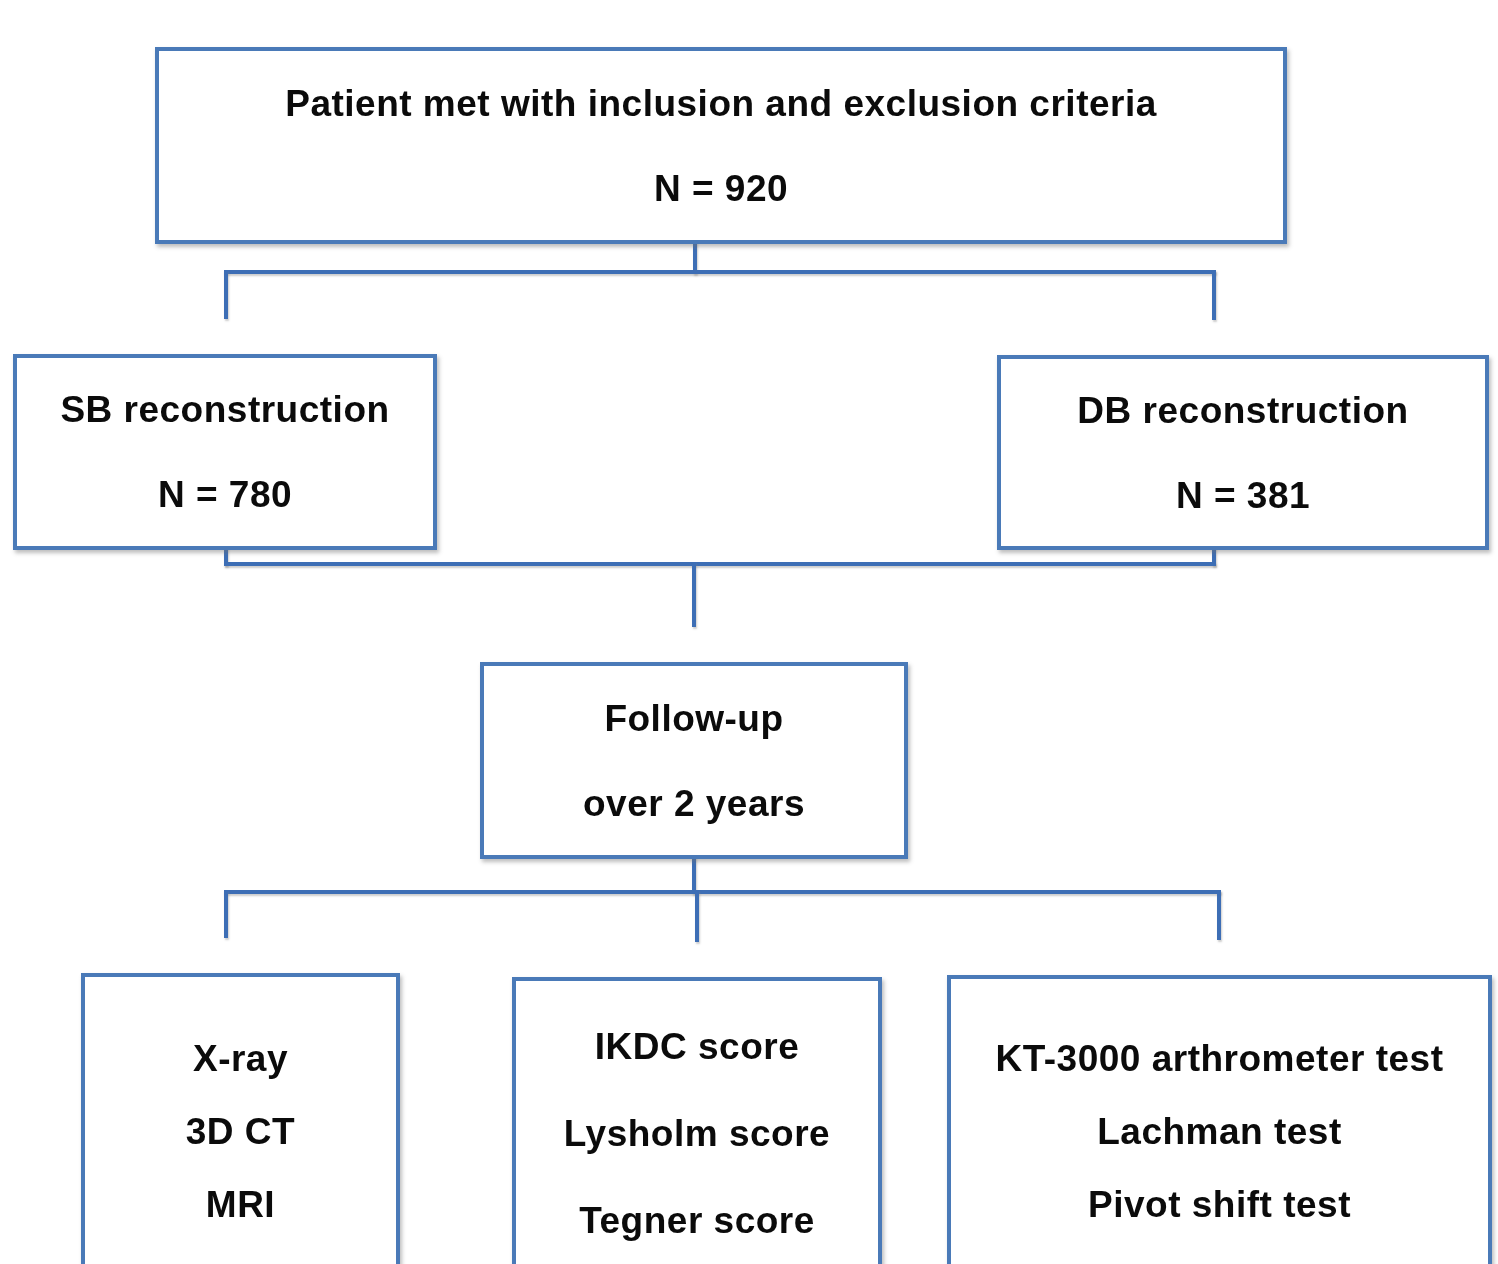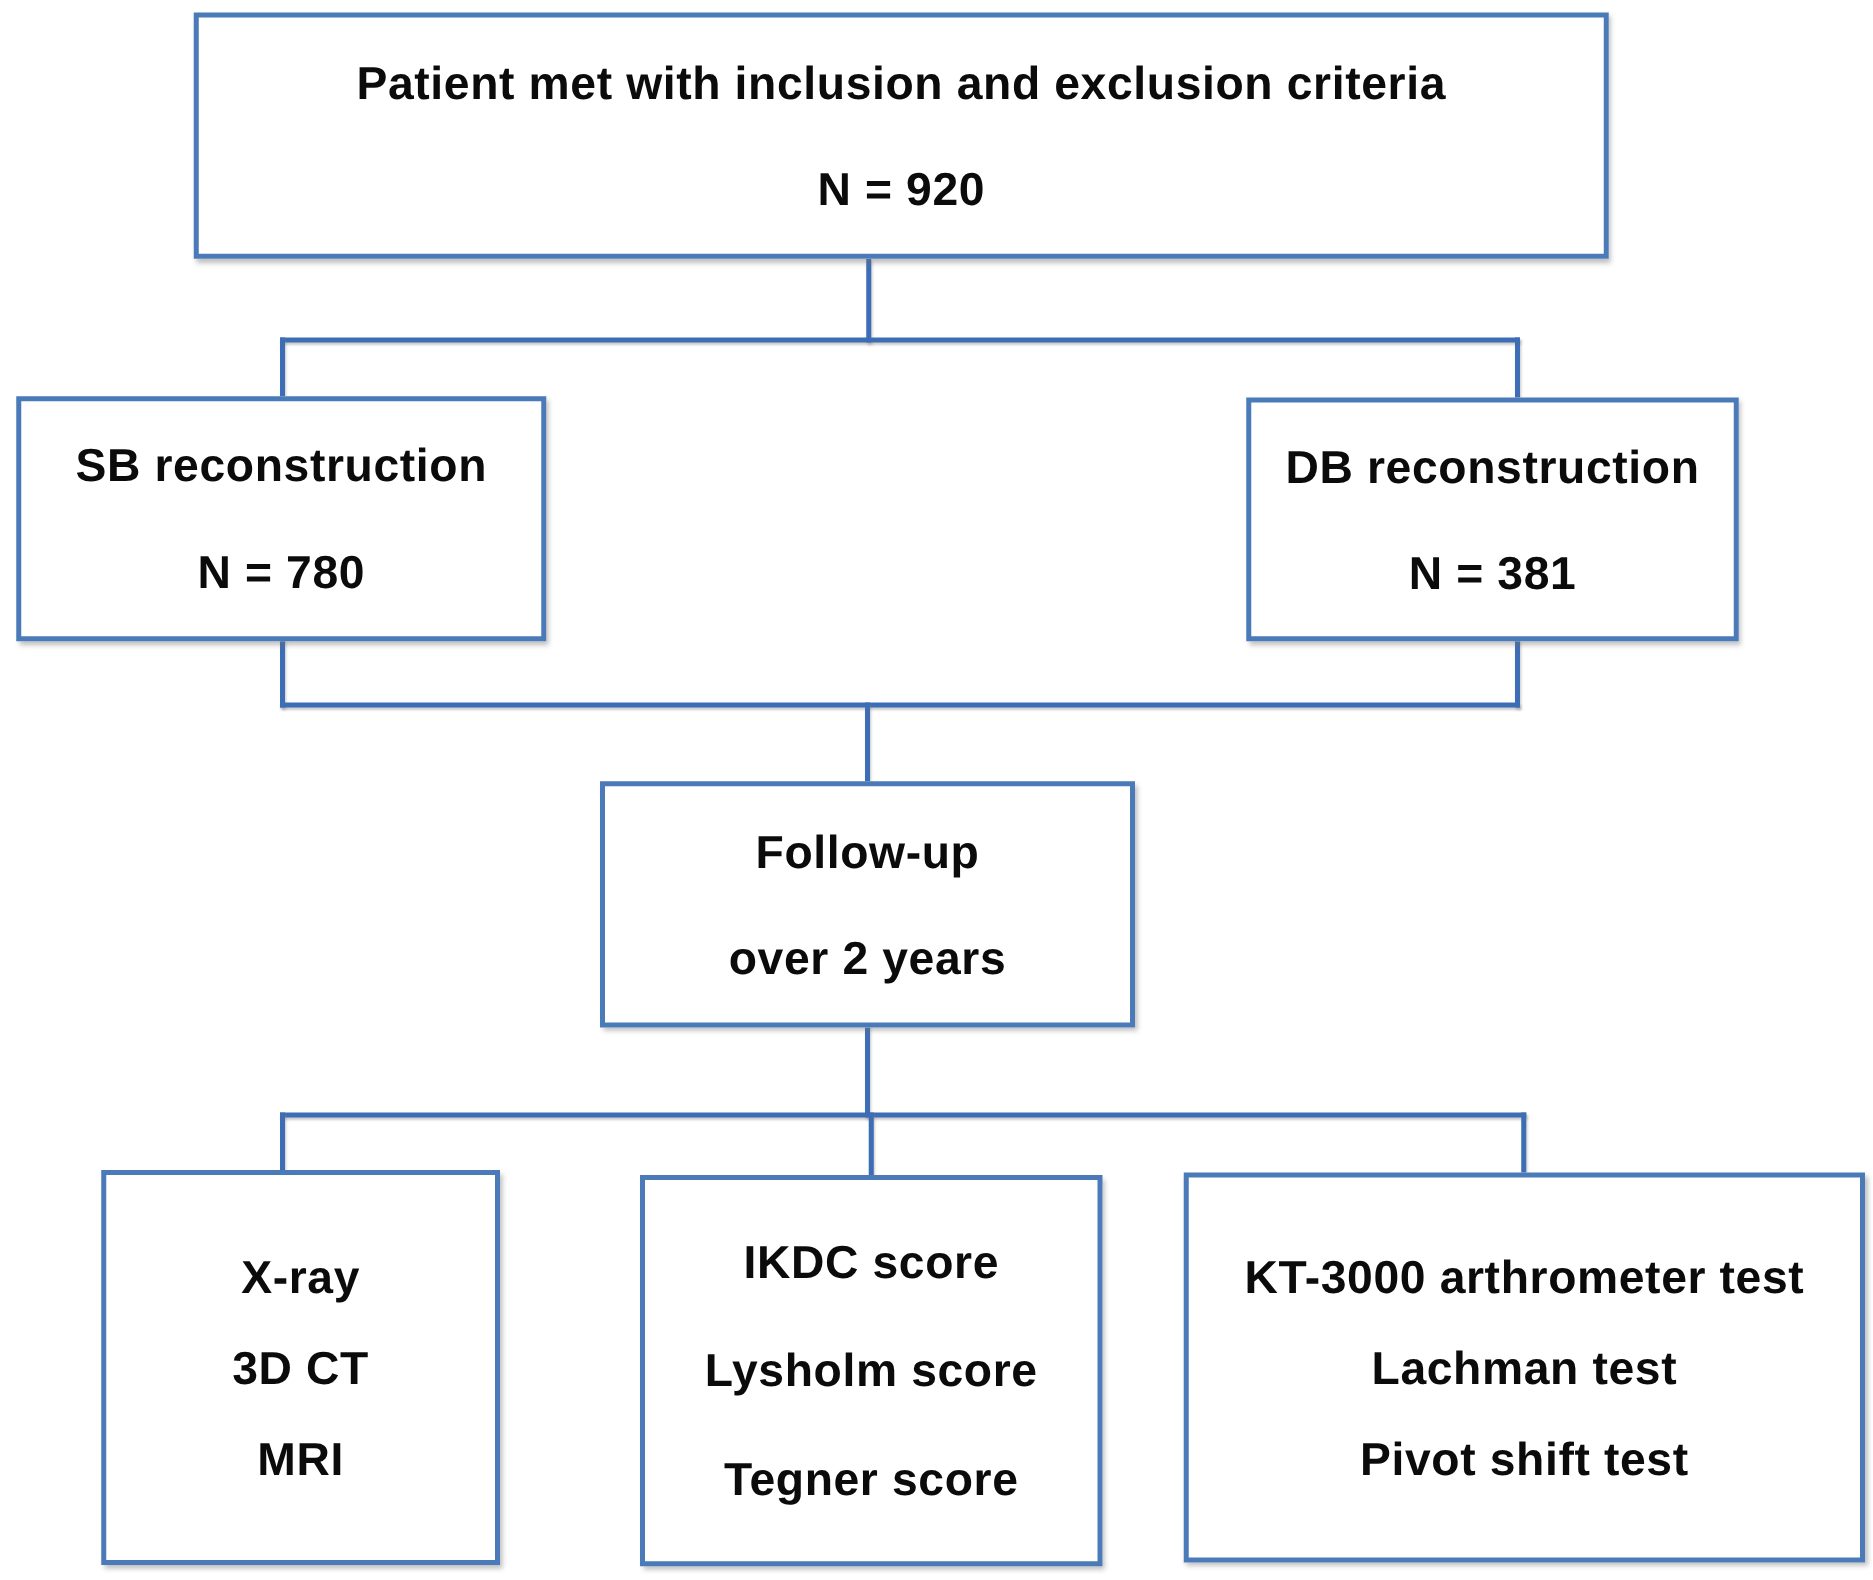--- a/index.html
+++ b/index.html
@@ -19,41 +19,42 @@
     position: absolute;
     box-sizing: border-box;
     background: #ffffff;
     border: 4px solid #4a7ab8;
     box-shadow: 2px 3px 4px rgba(110,110,110,0.45), inset 0 0 0 1px rgba(255,255,255,0.6);
     display: flex;
     flex-direction: column;
     align-items: center;
     justify-content: center;
     text-align: center;
+    margin-top: 37px;
   }
   .fbox p {
     margin: 0;
     font-weight: bold;
     color: #0b0b0b;
     font-size: 37px;
     line-height: 43px;
     letter-spacing: 0.5px;
     white-space: nowrap;
   }
   .gap2 { gap: 42px; }
   .gap3 { gap: 30px; }
   .conn {
     position: absolute;
     background: #3d6eb5;
     box-shadow: 1px 2px 2px rgba(130,130,130,0.4);
   }
   
   #box-criteria { left: 155px; top: 10px;  width: 1132px; height: 197px; }
   #box-sb       { left: 13px;  top: 317px; width: 424px;  height: 196px; }
-  #box-db       { left: 997px; top: 318px; width: 394px;  height: 195px; }
+  #box-db       { left: 997px; top: 318px; width: 492px;  height: 195px; }
   #box-followup { left: 480px; top: 625px; width: 428px;  height: 197px; }
   #box-imaging  { left: 81px;  top: 936px; width: 319px;  height: 316px; }
   #box-scores   { left: 512px; top: 940px; width: 370px;  height: 313px; gap: 44px; }
   #box-tests    { left: 947px; top: 938px; width: 545px;  height: 312px; }
   
   #c1-trunk { left: 693px;  top: 207px; width: 4px;   height: 67px; }
   #c1-h     { left: 224px;  top: 270px; width: 992px; height: 4px; }
   #c1-vl    { left: 224px;  top: 270px; width: 4px;   height: 49px; }
   #c1-vr    { left: 1212px; top: 270px; width: 4px;   height: 50px; }
   

